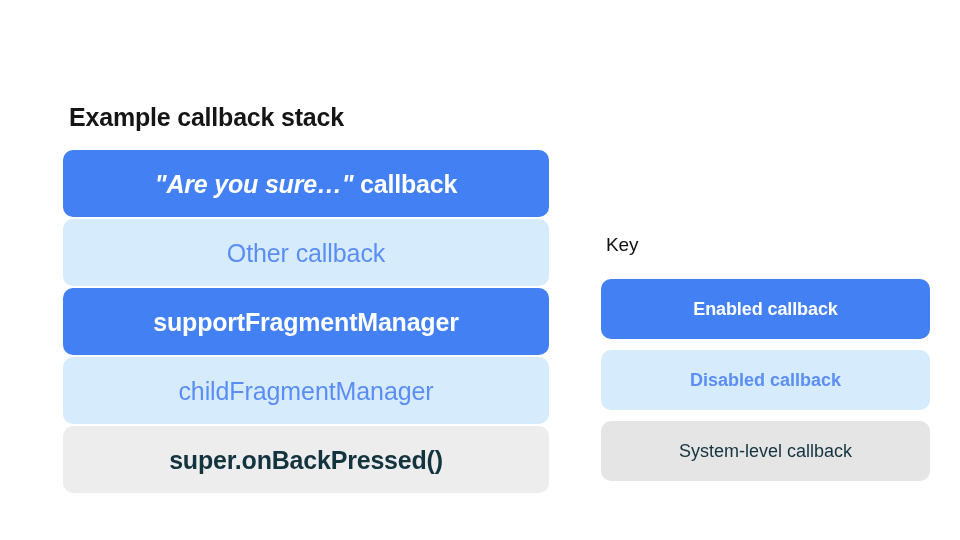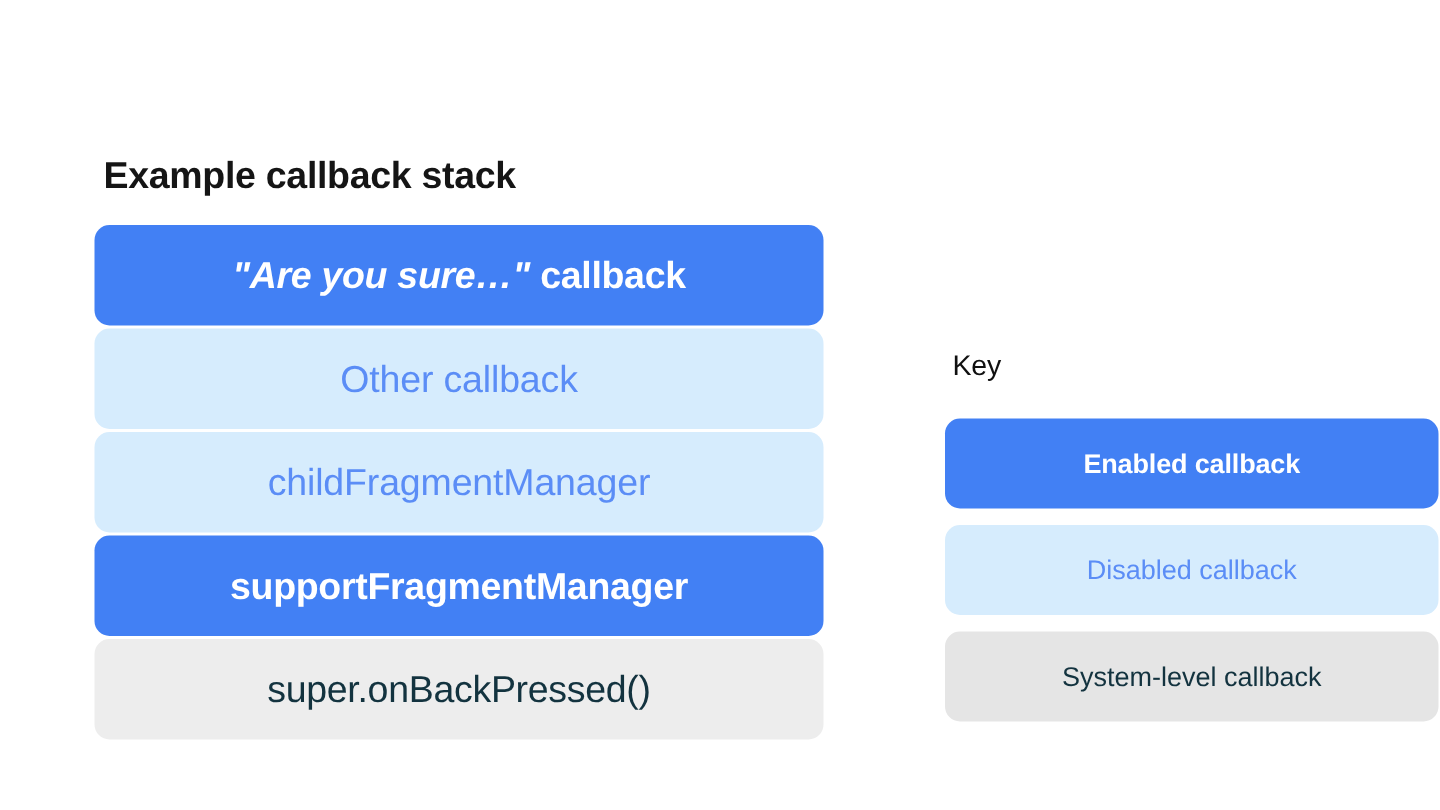--- a/index.html
+++ b/index.html
@@ -66,32 +66,32 @@
   }
 
   
   .bar.enabled            { background: #4280f4; }
   .bar.enabled .bar-label { color: #ffffff; font-weight: 700; letter-spacing: -0.2px; }
 
   .bar.disabled            { background: #d6ecfd; justify-content: center; }
   .bar.disabled .bar-label { color: #5b8df6; font-weight: 400; letter-spacing: -0.1px; }
 
   .bar.system            { background: #ededed; }
-  .bar.system .bar-label { color: #13333f; font-weight: 400; letter-spacing: -0.2px; }
+  .bar.system .bar-label { color: #13333f; font-weight: 700; letter-spacing: -0.2px; }
 
   
   .quoted {
     font-style: italic;
     font-weight: 700;
   }
 
   
   .key-section {
     position: absolute;
-    left: 630px;
+    left: 601px;
     top: 232px;
     width: 329px;
   }
 
   .key-title {
     font-size: 19px;
     font-weight: 400;
     color: #101010;
     line-height: 26px;
     margin: 0 0 21px 5px;
@@ -114,21 +114,21 @@
     padding: 0 10px;
     white-space: nowrap;
   }
 
   .key-label { font-size: 18px; line-height: 24px; }
 
   .key-item.enabled             { background: #4280f4; }
   .key-item.enabled  .key-label { color: #ffffff; font-weight: 700; letter-spacing: -0.1px; }
 
   .key-item.disabled            { background: #d6ecfd; }
-  .key-item.disabled .key-label { color: #5b8df6; font-weight: 400; text-align: center; }
+  .key-item.disabled .key-label { color: #5b8df6; font-weight: 700; text-align: center; }
 
   .key-item.system              { background: #e5e5e5; }
   .key-item.system   .key-label { color: #13333f; font-weight: 400; }
 </style>
 </head>
 <body>
 
 <div class="canvas">
 
   <section class="stack-section">
@@ -138,26 +138,26 @@
     <div class="stack-bars">
 
       <div class="bar enabled">
         <span class="bar-label"><span class="quoted">"Are you sure…"</span><span> callback</span></span>
       </div>
 
       <div class="bar disabled">
         <span class="bar-label">Other callback</span>
       </div>
 
+      <div class="bar enabled">
+        <span class="bar-label">supportFragmentManager</span>
+      </div>
+
       <div class="bar disabled">
         <span class="bar-label">childFragmentManager</span>
-      </div>
-
-      <div class="bar enabled">
-        <span class="bar-label">supportFragmentManager</span>
       </div>
 
       <div class="bar system">
         <span class="bar-label">super.onBackPressed()</span>
       </div>
 
     </div>
   </section>
 
   <section class="key-section">

